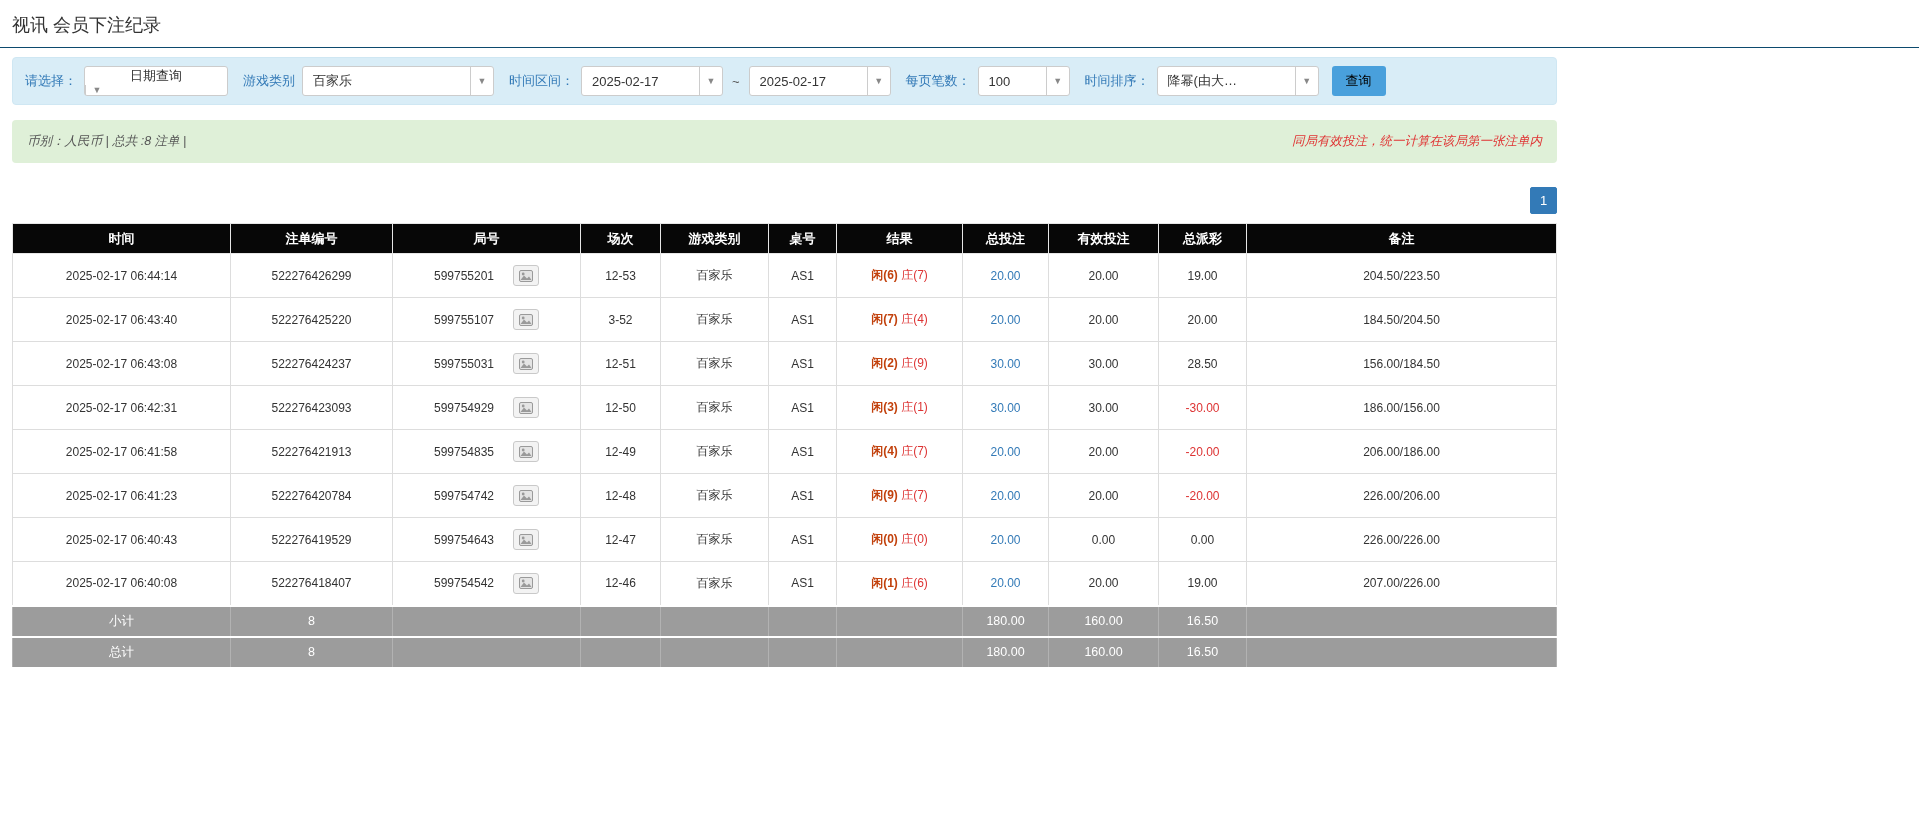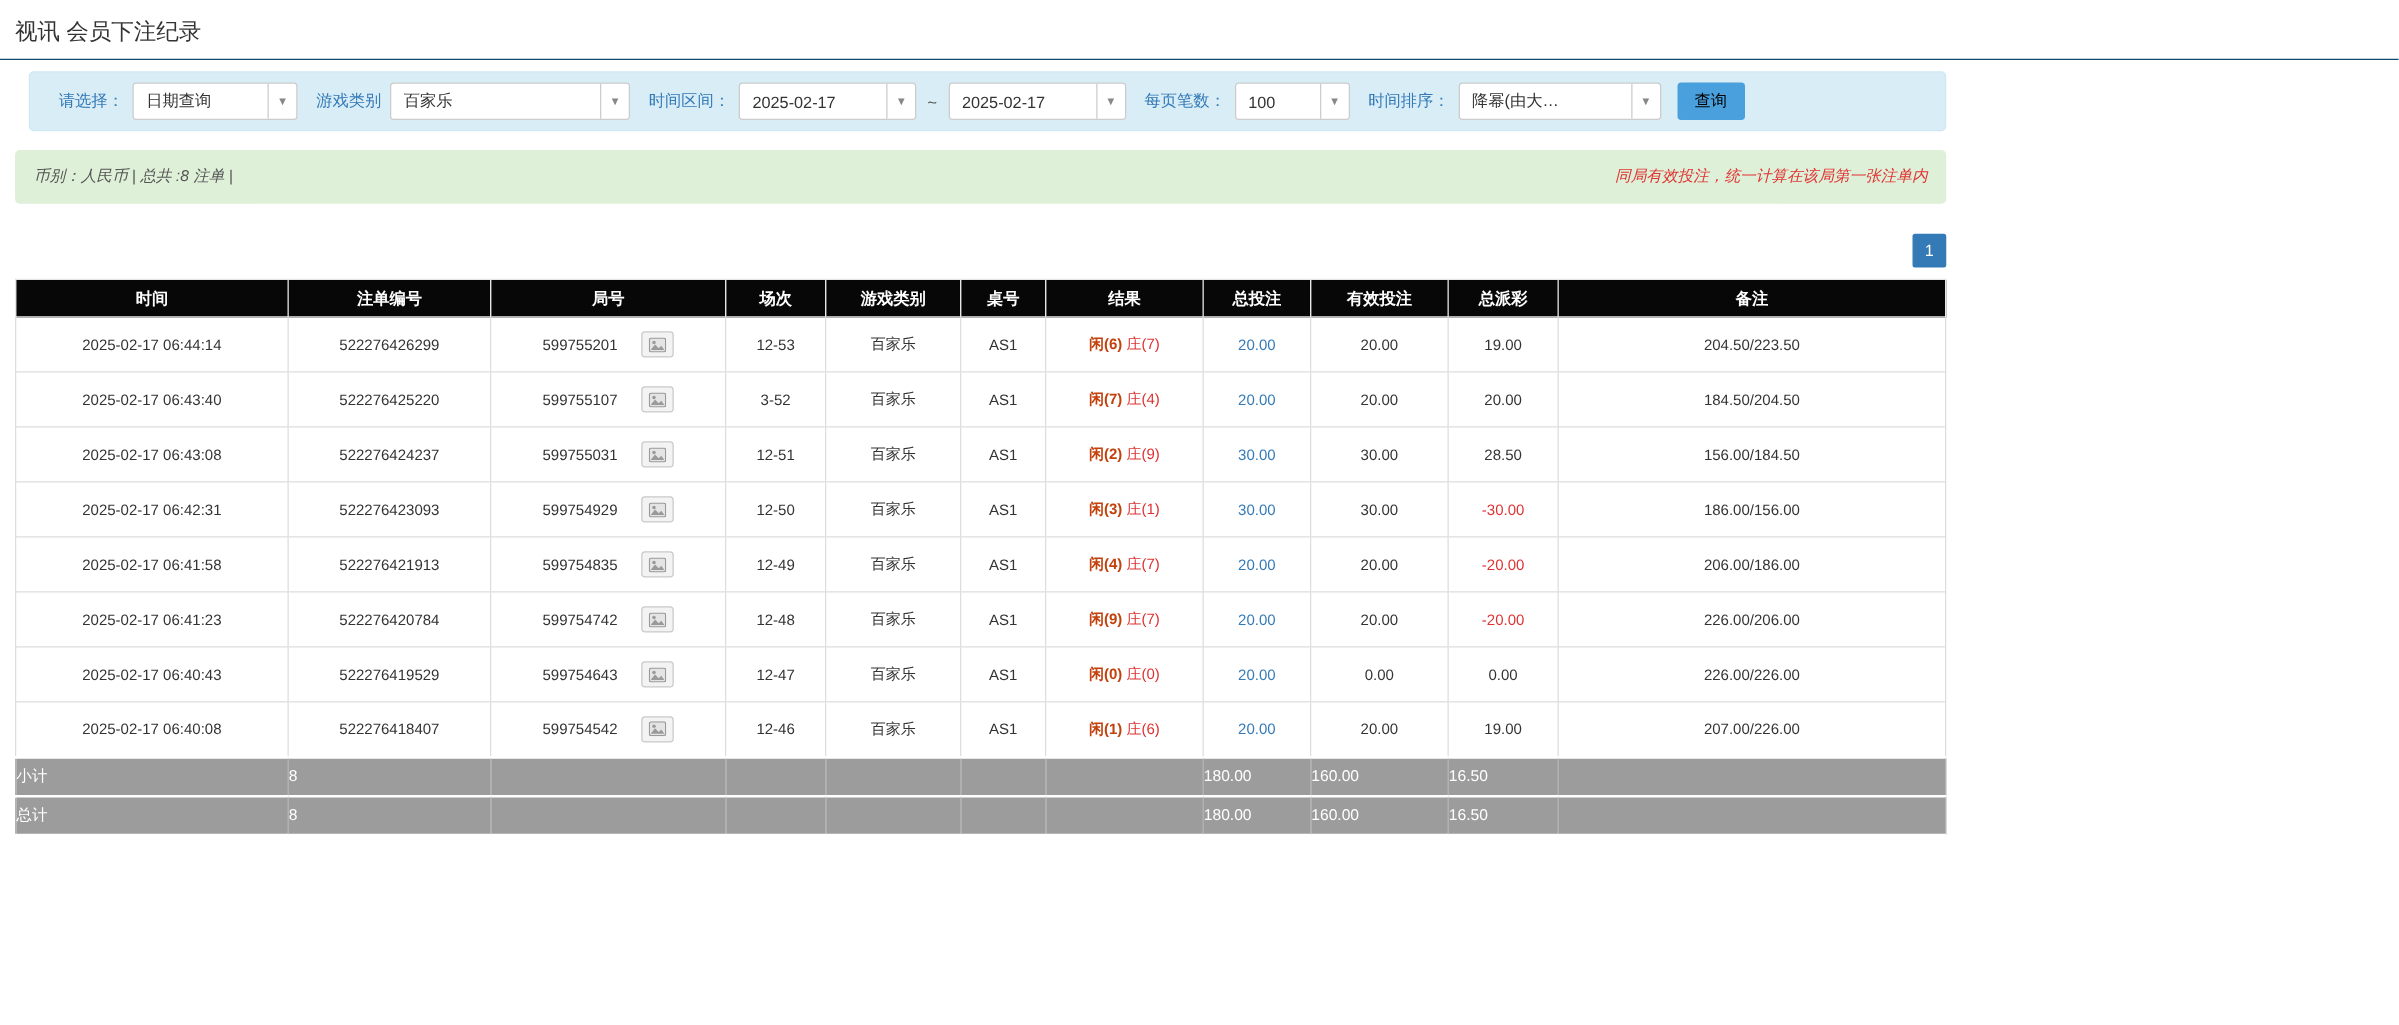--- a/index.html
+++ b/index.html
@@ -13,27 +13,26 @@
   .page-title { font-size: 18px; font-weight: 400; color: #333; }
 
   .container { width: 1545px; margin-left: 12px; }
 
   
   .filter-bar {
     background: #d9edf7;
     border: 1px solid #cfe7f3;
     border-radius: 4px;
     margin-top: 9px;
-    padding: 8px 23px;
+    padding: 8px 12px;
     display: flex;
     align-items: center;
     gap: 7px;
     font-size: 13px;
     white-space: nowrap;
-    margin-left: 11px;
   }
   .f-label { color: #337ab7; margin-left: 8px; }
   .f-label:first-child { margin-left: 0; }
   .tilde { color: #555; padding: 0 2px; }
 
   .select {
     display: inline-flex;
     align-items: center;
     justify-content: space-between;
     background: #fff;
@@ -44,21 +43,21 @@
   }
   .select .val { padding: 0 10px; color: #333; overflow: hidden; text-overflow: ellipsis; }
   .select .caret-box {
     width: 23px;
     align-self: stretch;
     border-left: 1px solid #ccc;
     display: flex; align-items: center; justify-content: center;
     color: #888; font-size: 9px;
     flex: none;
   }
-  .w-query { width: 132px; }
+  .w-query { width: 144px; flex-direction: column; }
   .w-game  { width: 192px; }
   .w-date  { width: 142px; }
   .w-size  { width: 92px;  }
   .w-sort  { width: 162px; gap: 44px; }
 
   .btn-search {
     background: #49a0dc;
     color: #000000;
     border: none;
     border-radius: 3px;
@@ -127,20 +126,21 @@
   }
   .res-player { color: #c2410c; font-weight: bold; }
   .res-banker { color: #dd3333; }
   .bet-link { color: #337ab7; cursor: pointer; }
   .neg { color: #dd3333; }
 
   tfoot td {
     background: #9c9c9c;
     color: #fff;
     height: 31px;
+    text-align: center;
     border-left: 1px solid #b2b2b2;
     border-right: 1px solid #b2b2b2;
     border-top: 2px solid #fff;
     border-bottom: 1px solid #fff;
     font-size: 12.5px;
   }
 </style>
 </head>
 <body>
 

